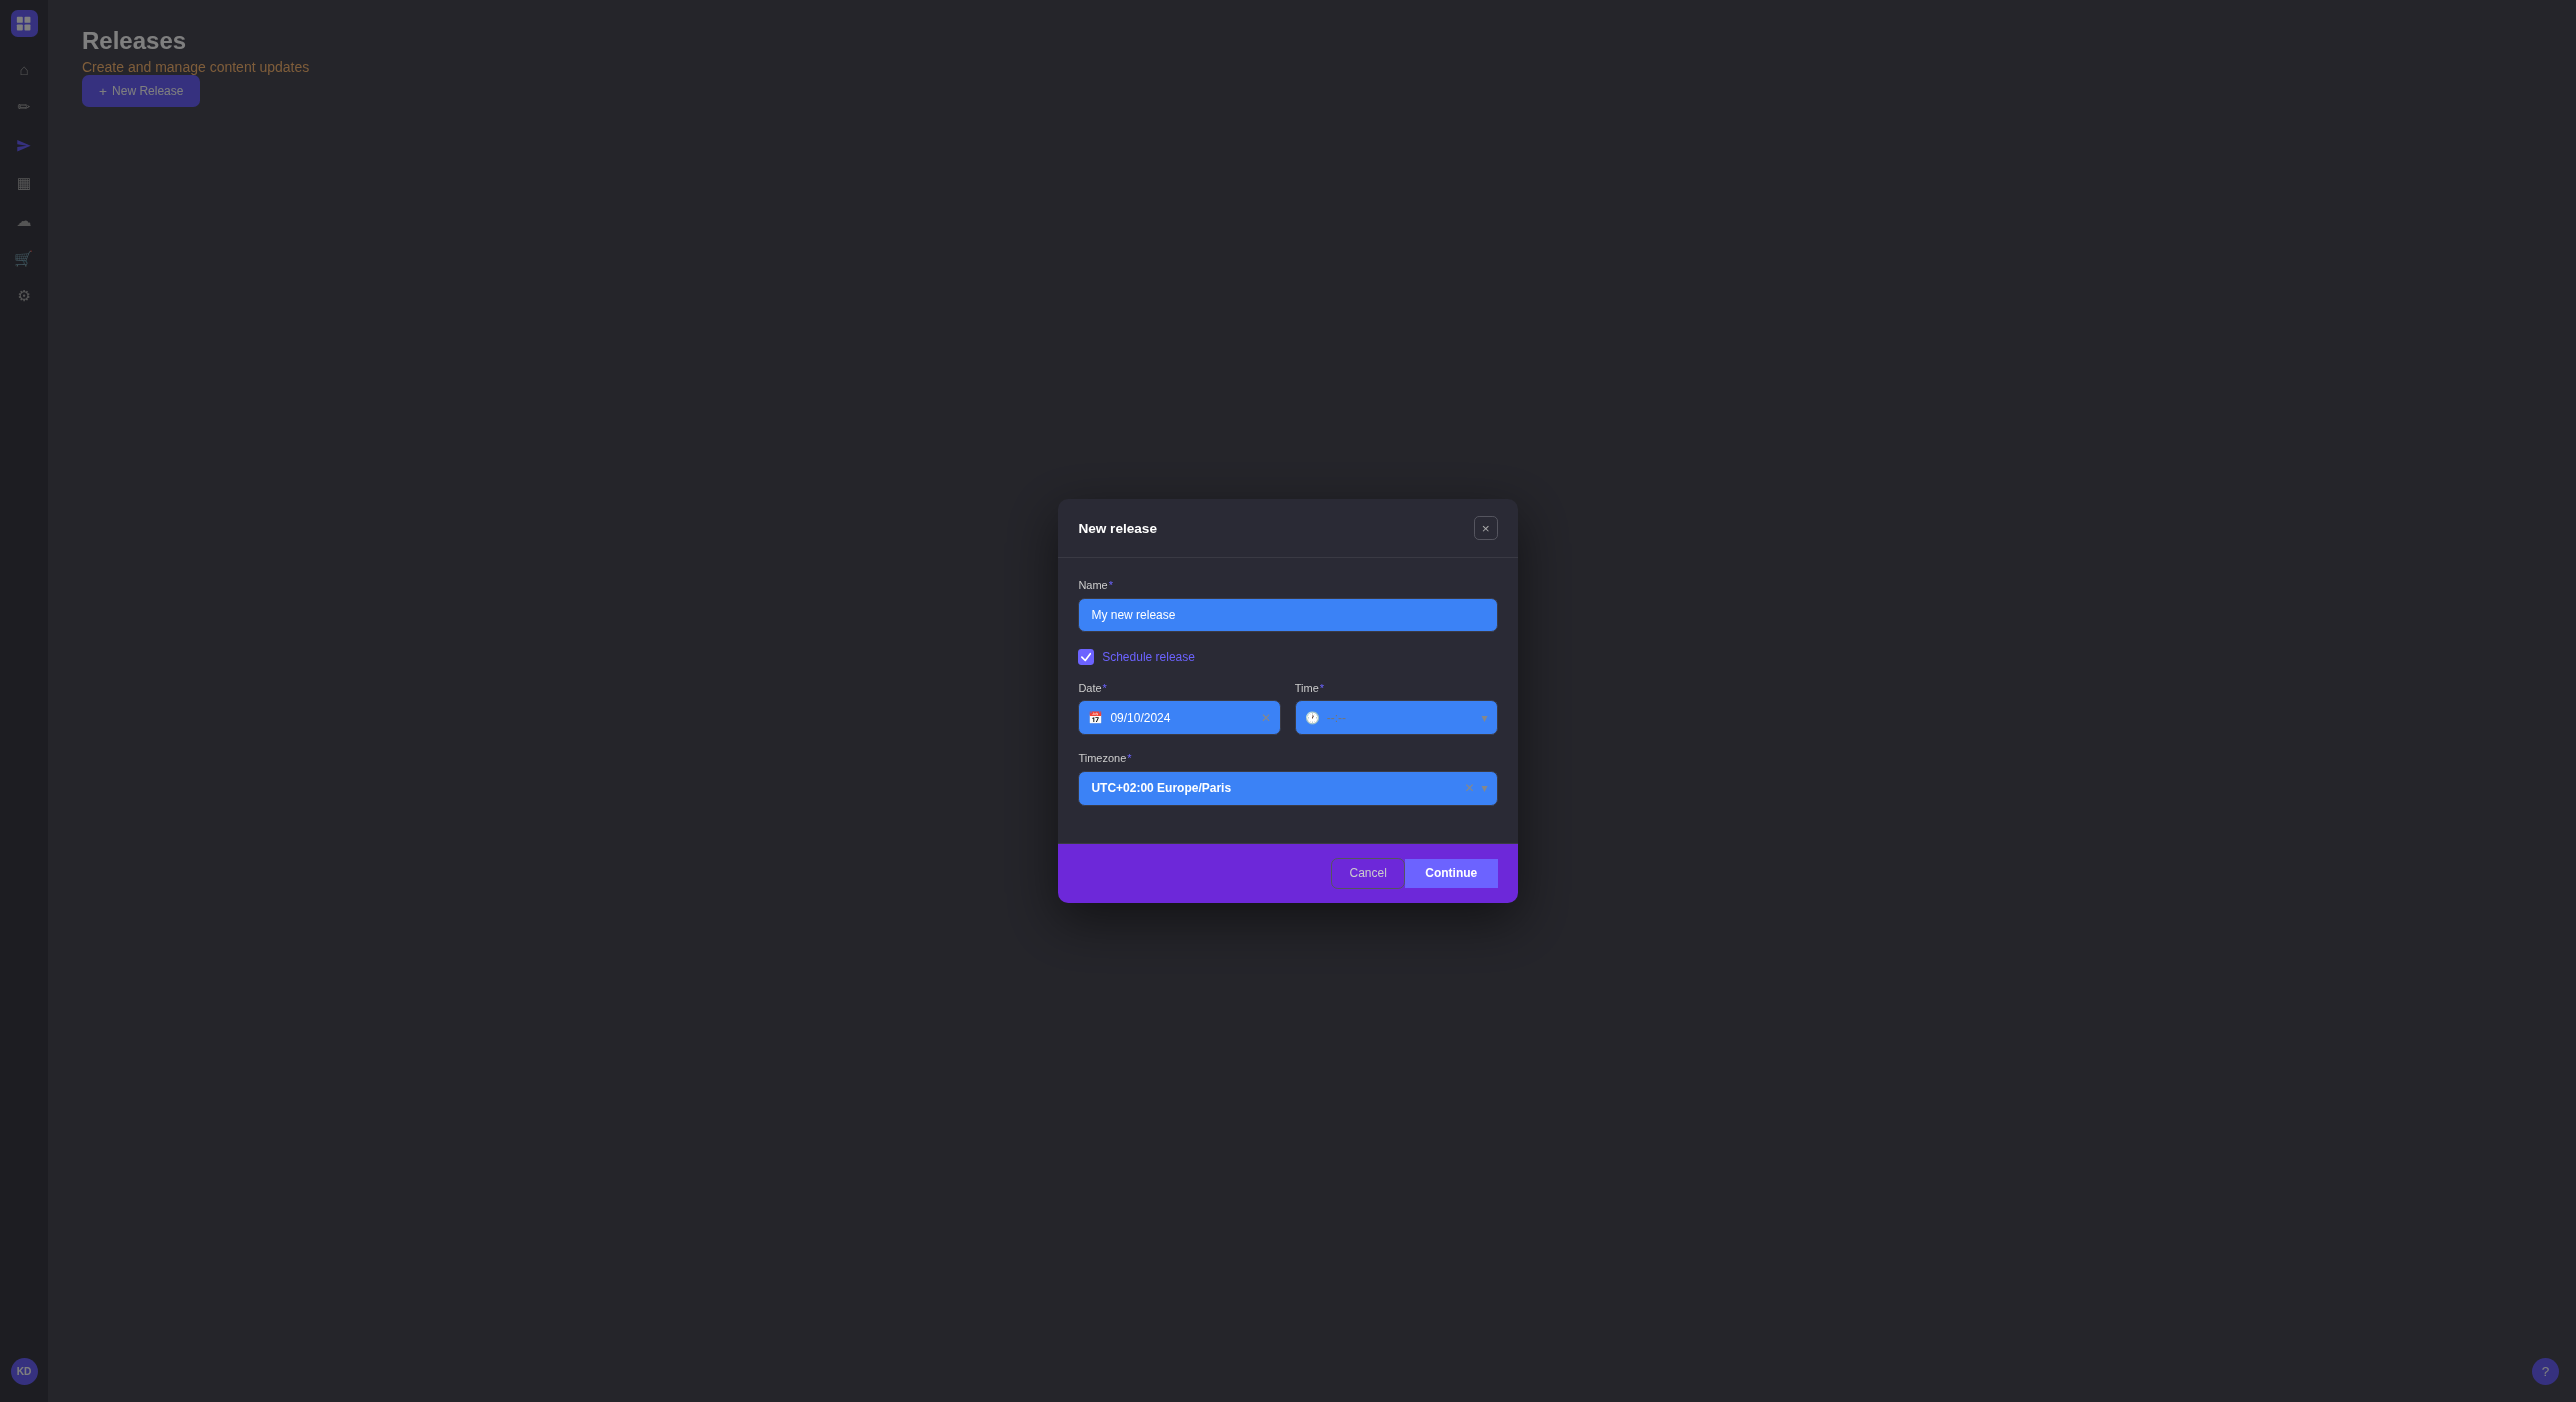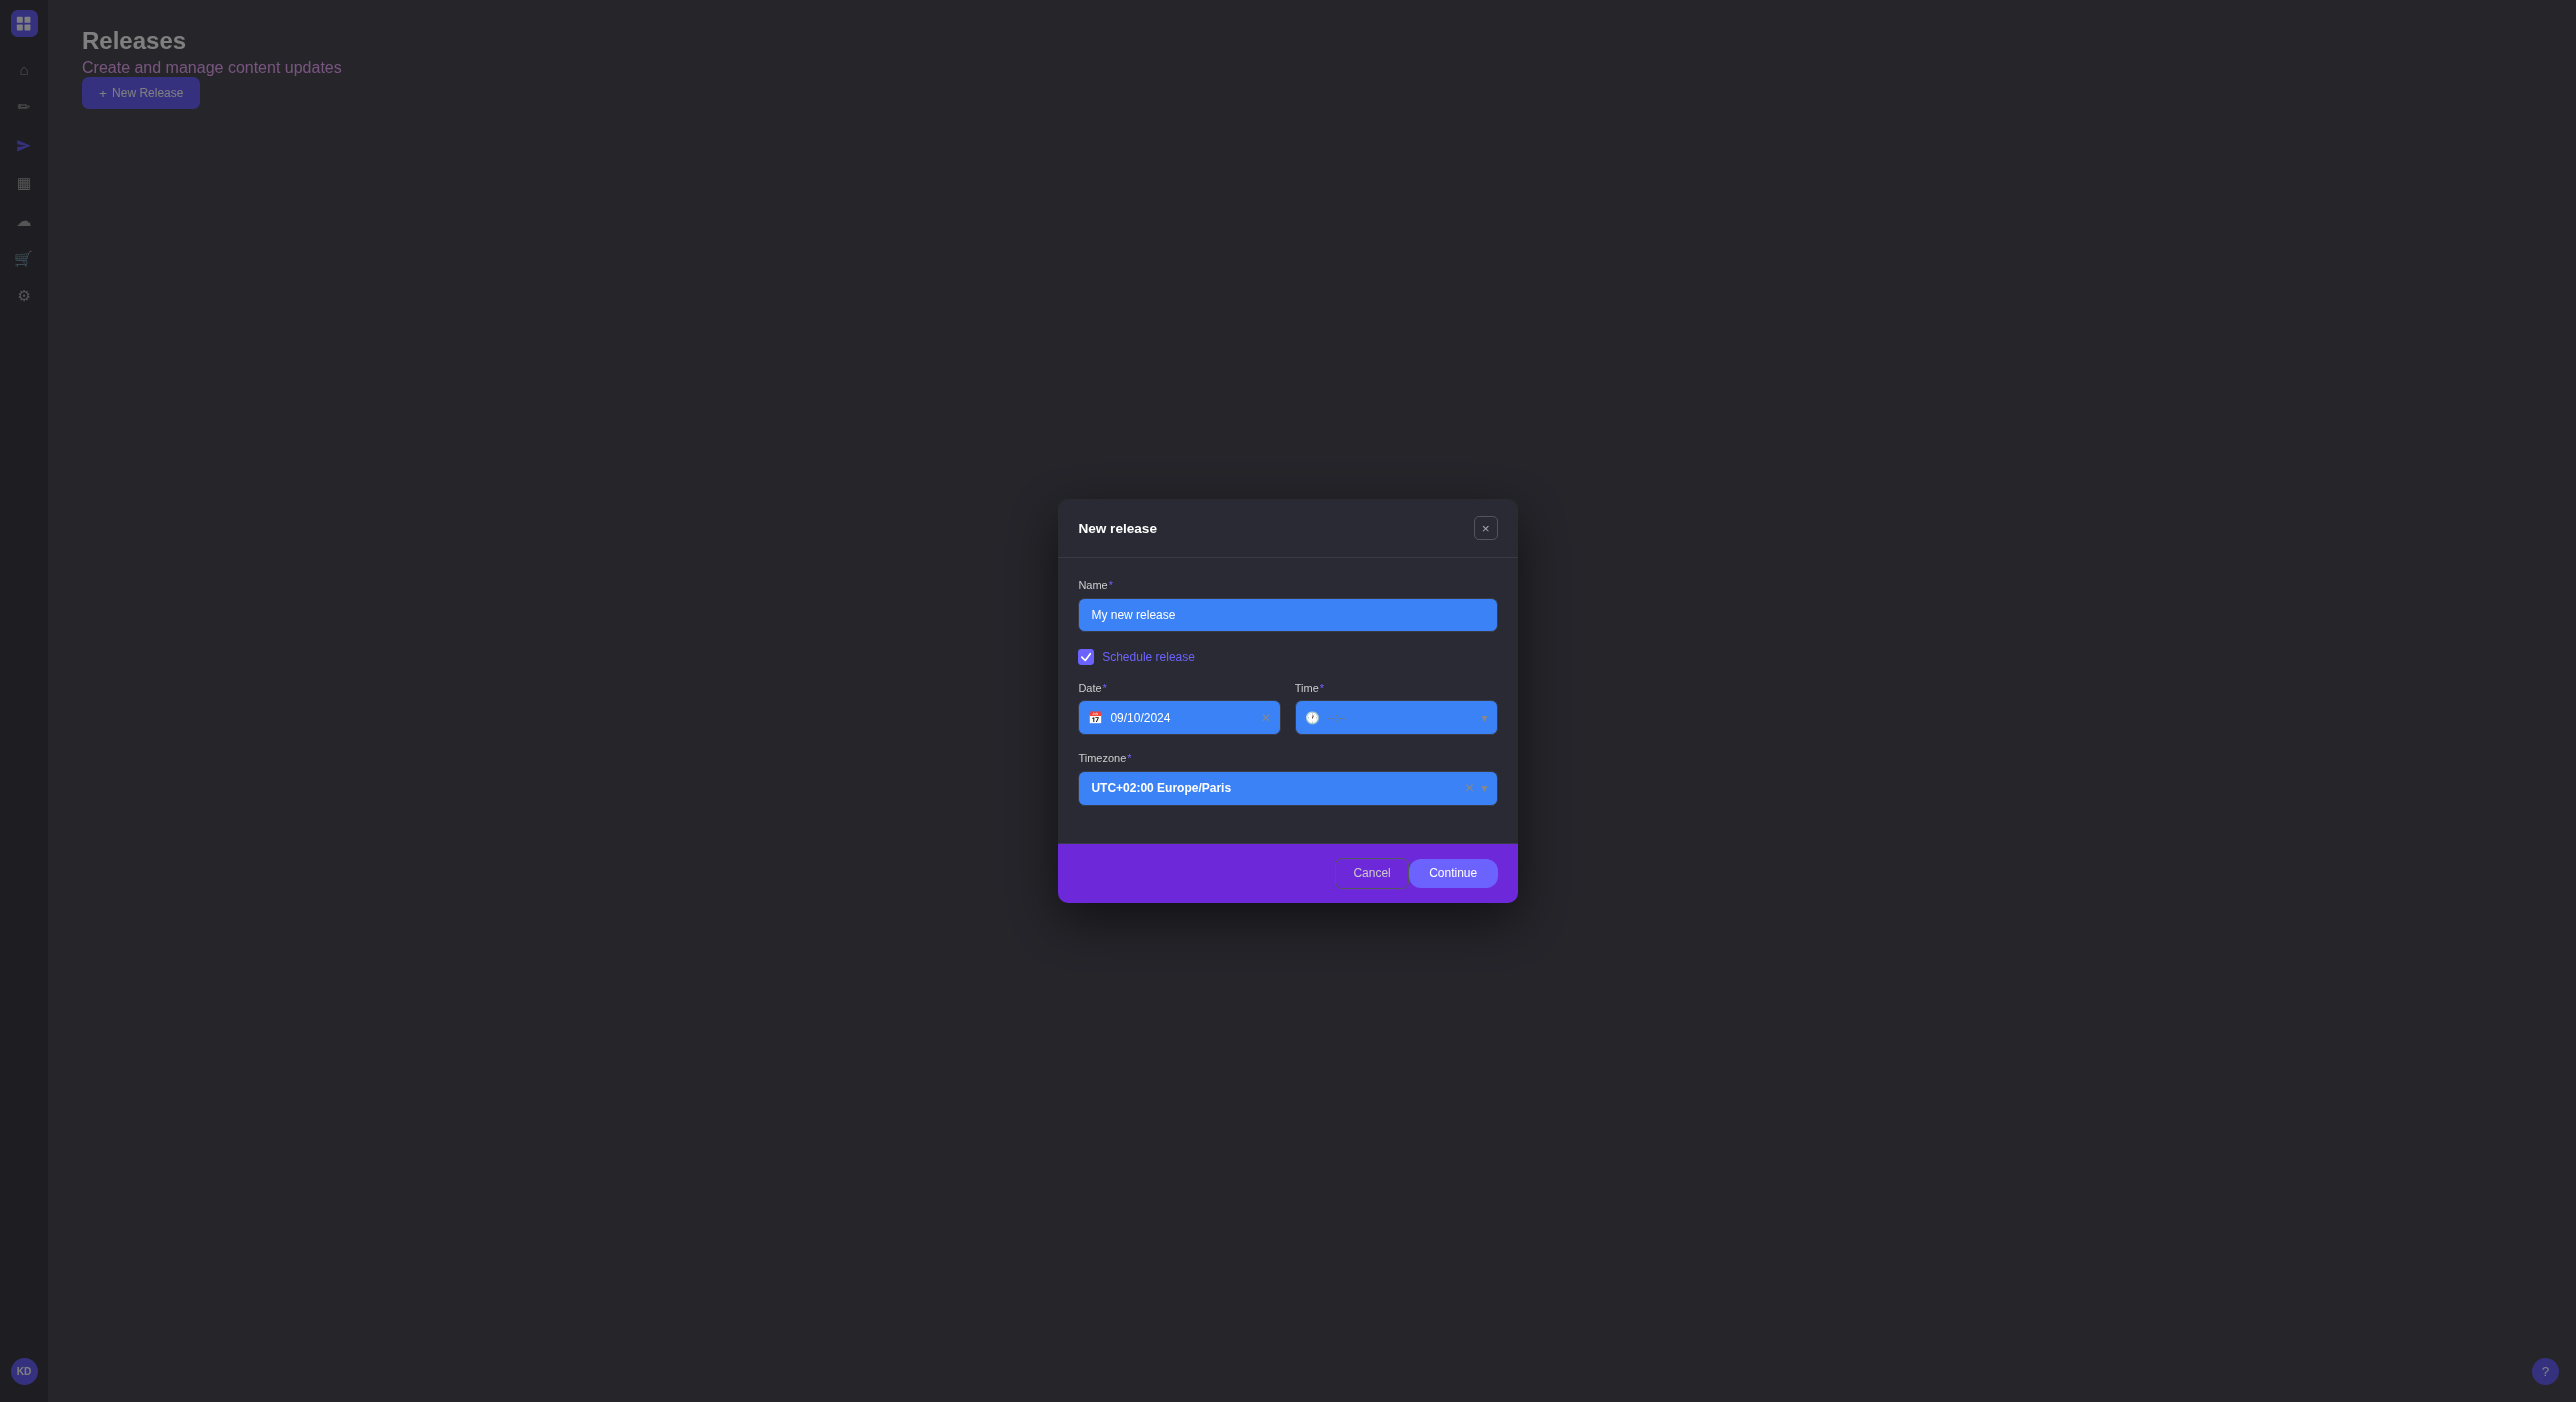--- a/index.html
+++ b/index.html
@@ -93,22 +93,22 @@
       margin-bottom: 27px;
       flex-direction: column;
     }
     .page-title {
       font-size: 24px;
       font-weight: 700;
       color: #ffffff;
       line-height: 1.2;
     }
     .page-subtitle {
-      font-size: 16px;
-      color: #f0abfc;
+      font-size: 14px;
+      color: #fdba74;
       margin-top: 3.4px;
     }
     .new-release-btn {
       background: #6c63ff;
       color: white;
       border: none;
       border-radius: 6.8px;
       padding: 8.5px 17px;
       font-size: 12px;
       font-weight: 500;
@@ -336,24 +336,24 @@
       color: #ccc;
       border-radius: 6.8px;
       padding: 7.7px 17px;
       font-size: 12px;
       cursor: pointer;
     }
     .btn-continue {
       background: #6c63ff;
       border: none;
       color: white;
-      border-radius: 12px;
+      border-radius: 0;
       padding: 7.7px 20.4px;
       font-size: 12px;
-      font-weight: 400;
+      font-weight: 700;
       cursor: pointer;
     }
   </style>
 </head>
 <body>
 
 <div class="sidebar">
   <div class="sidebar-logo">
     <svg viewBox="0 0 18 18">
         <rect x="1" y="1" width="7" height="7" rx="1"></rect>

